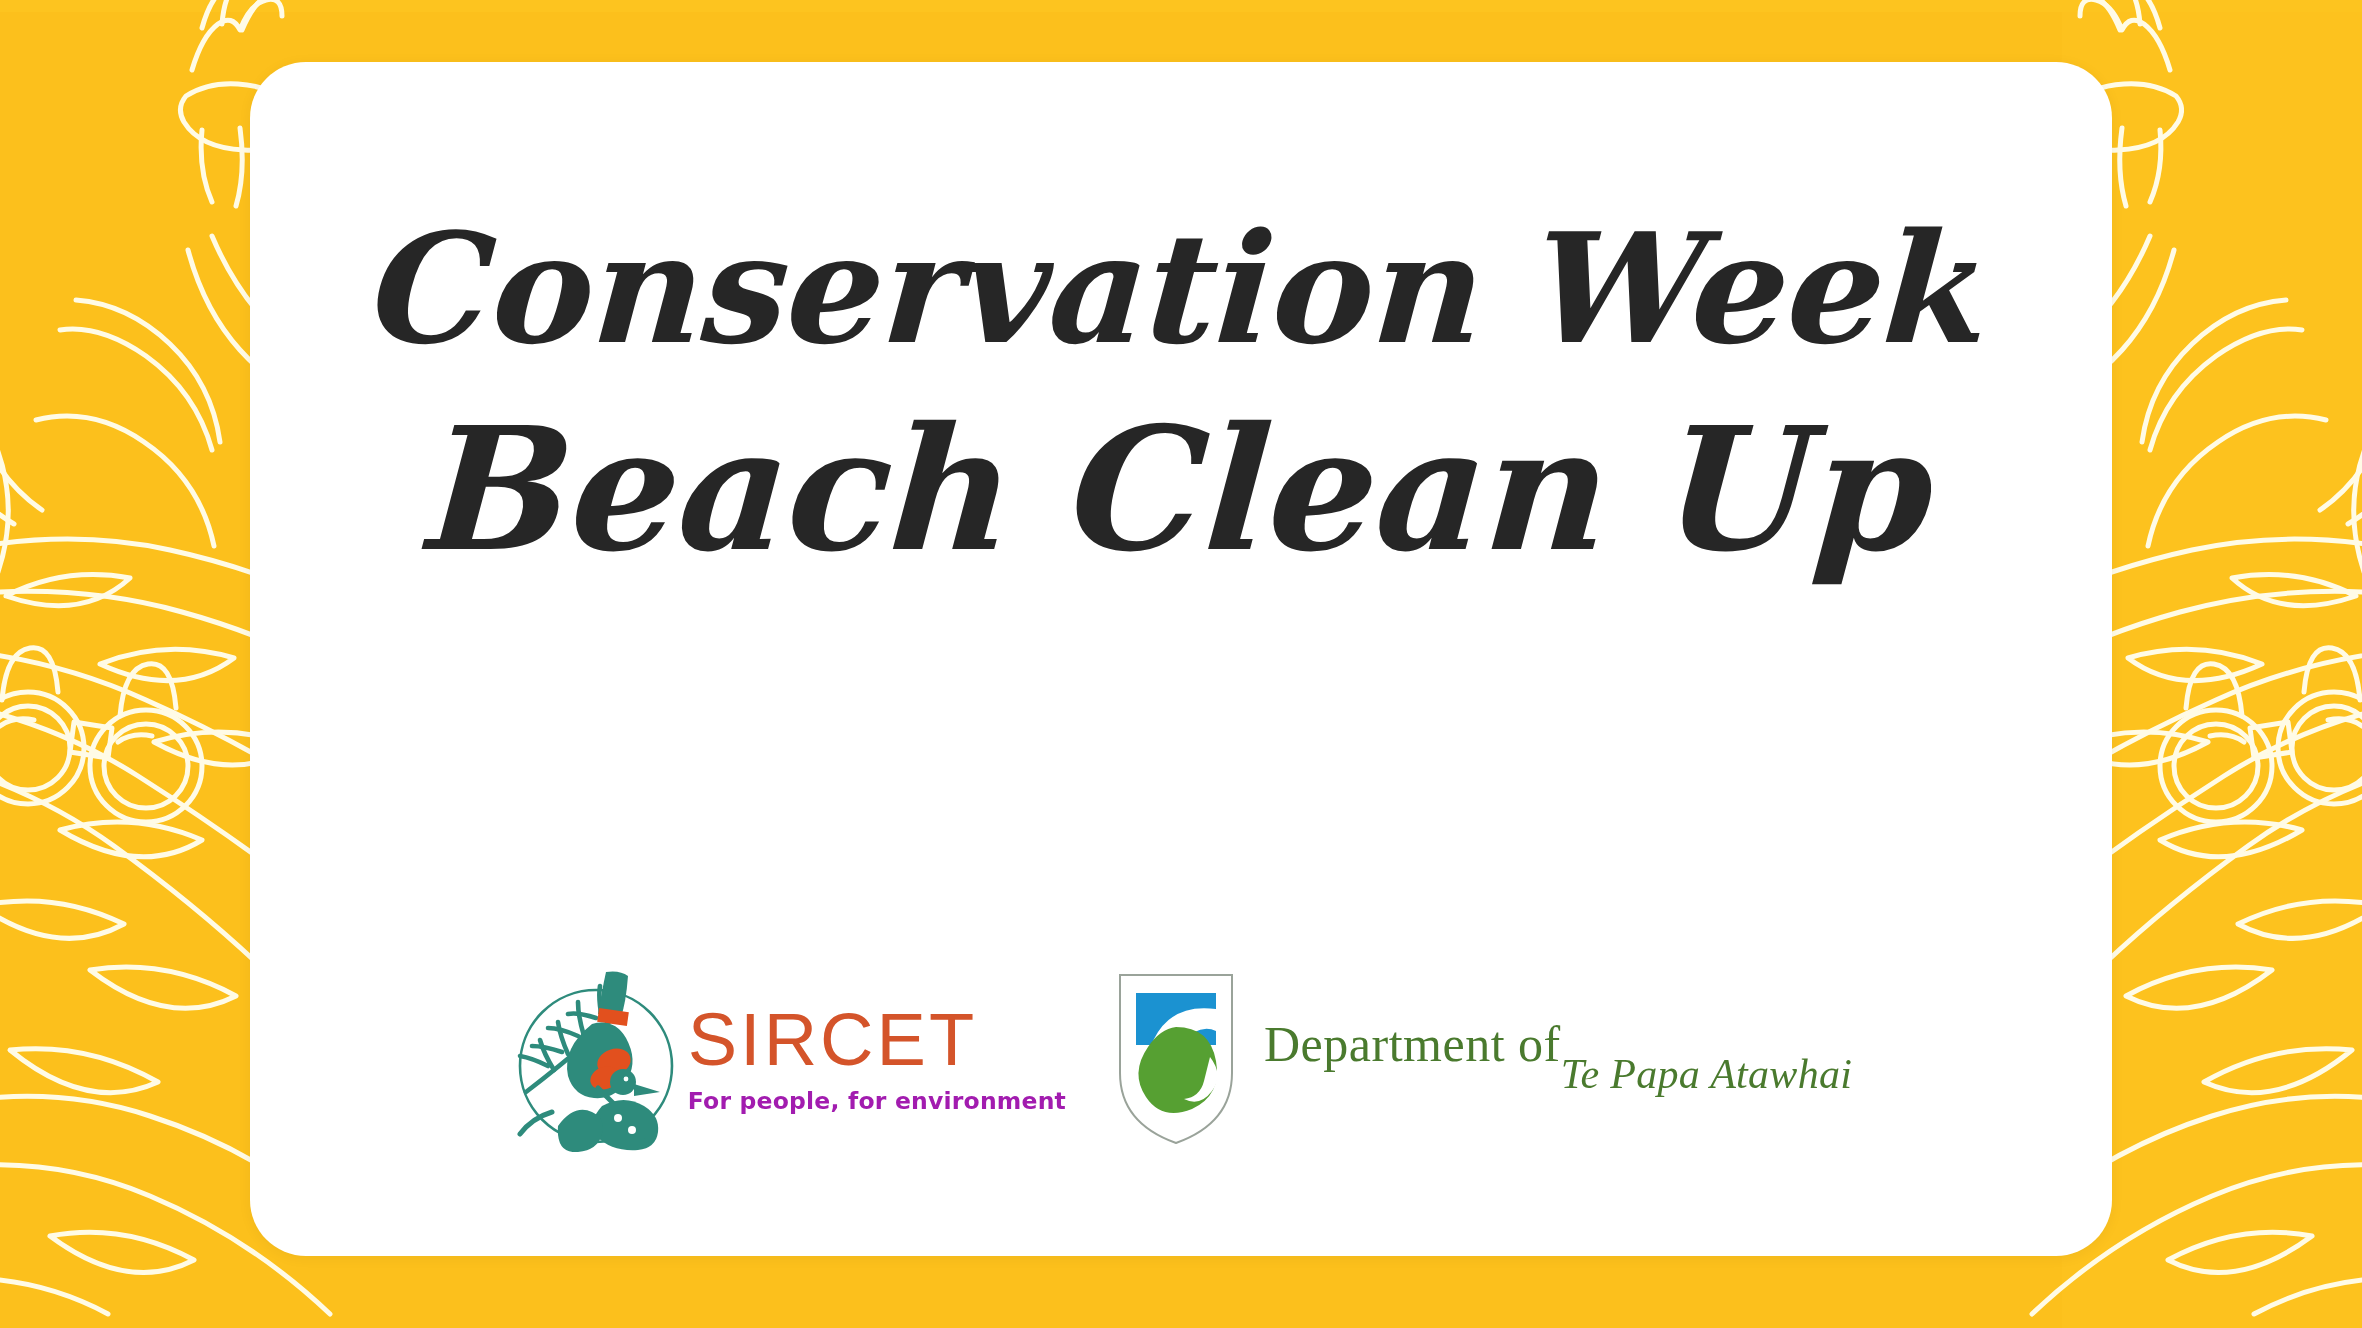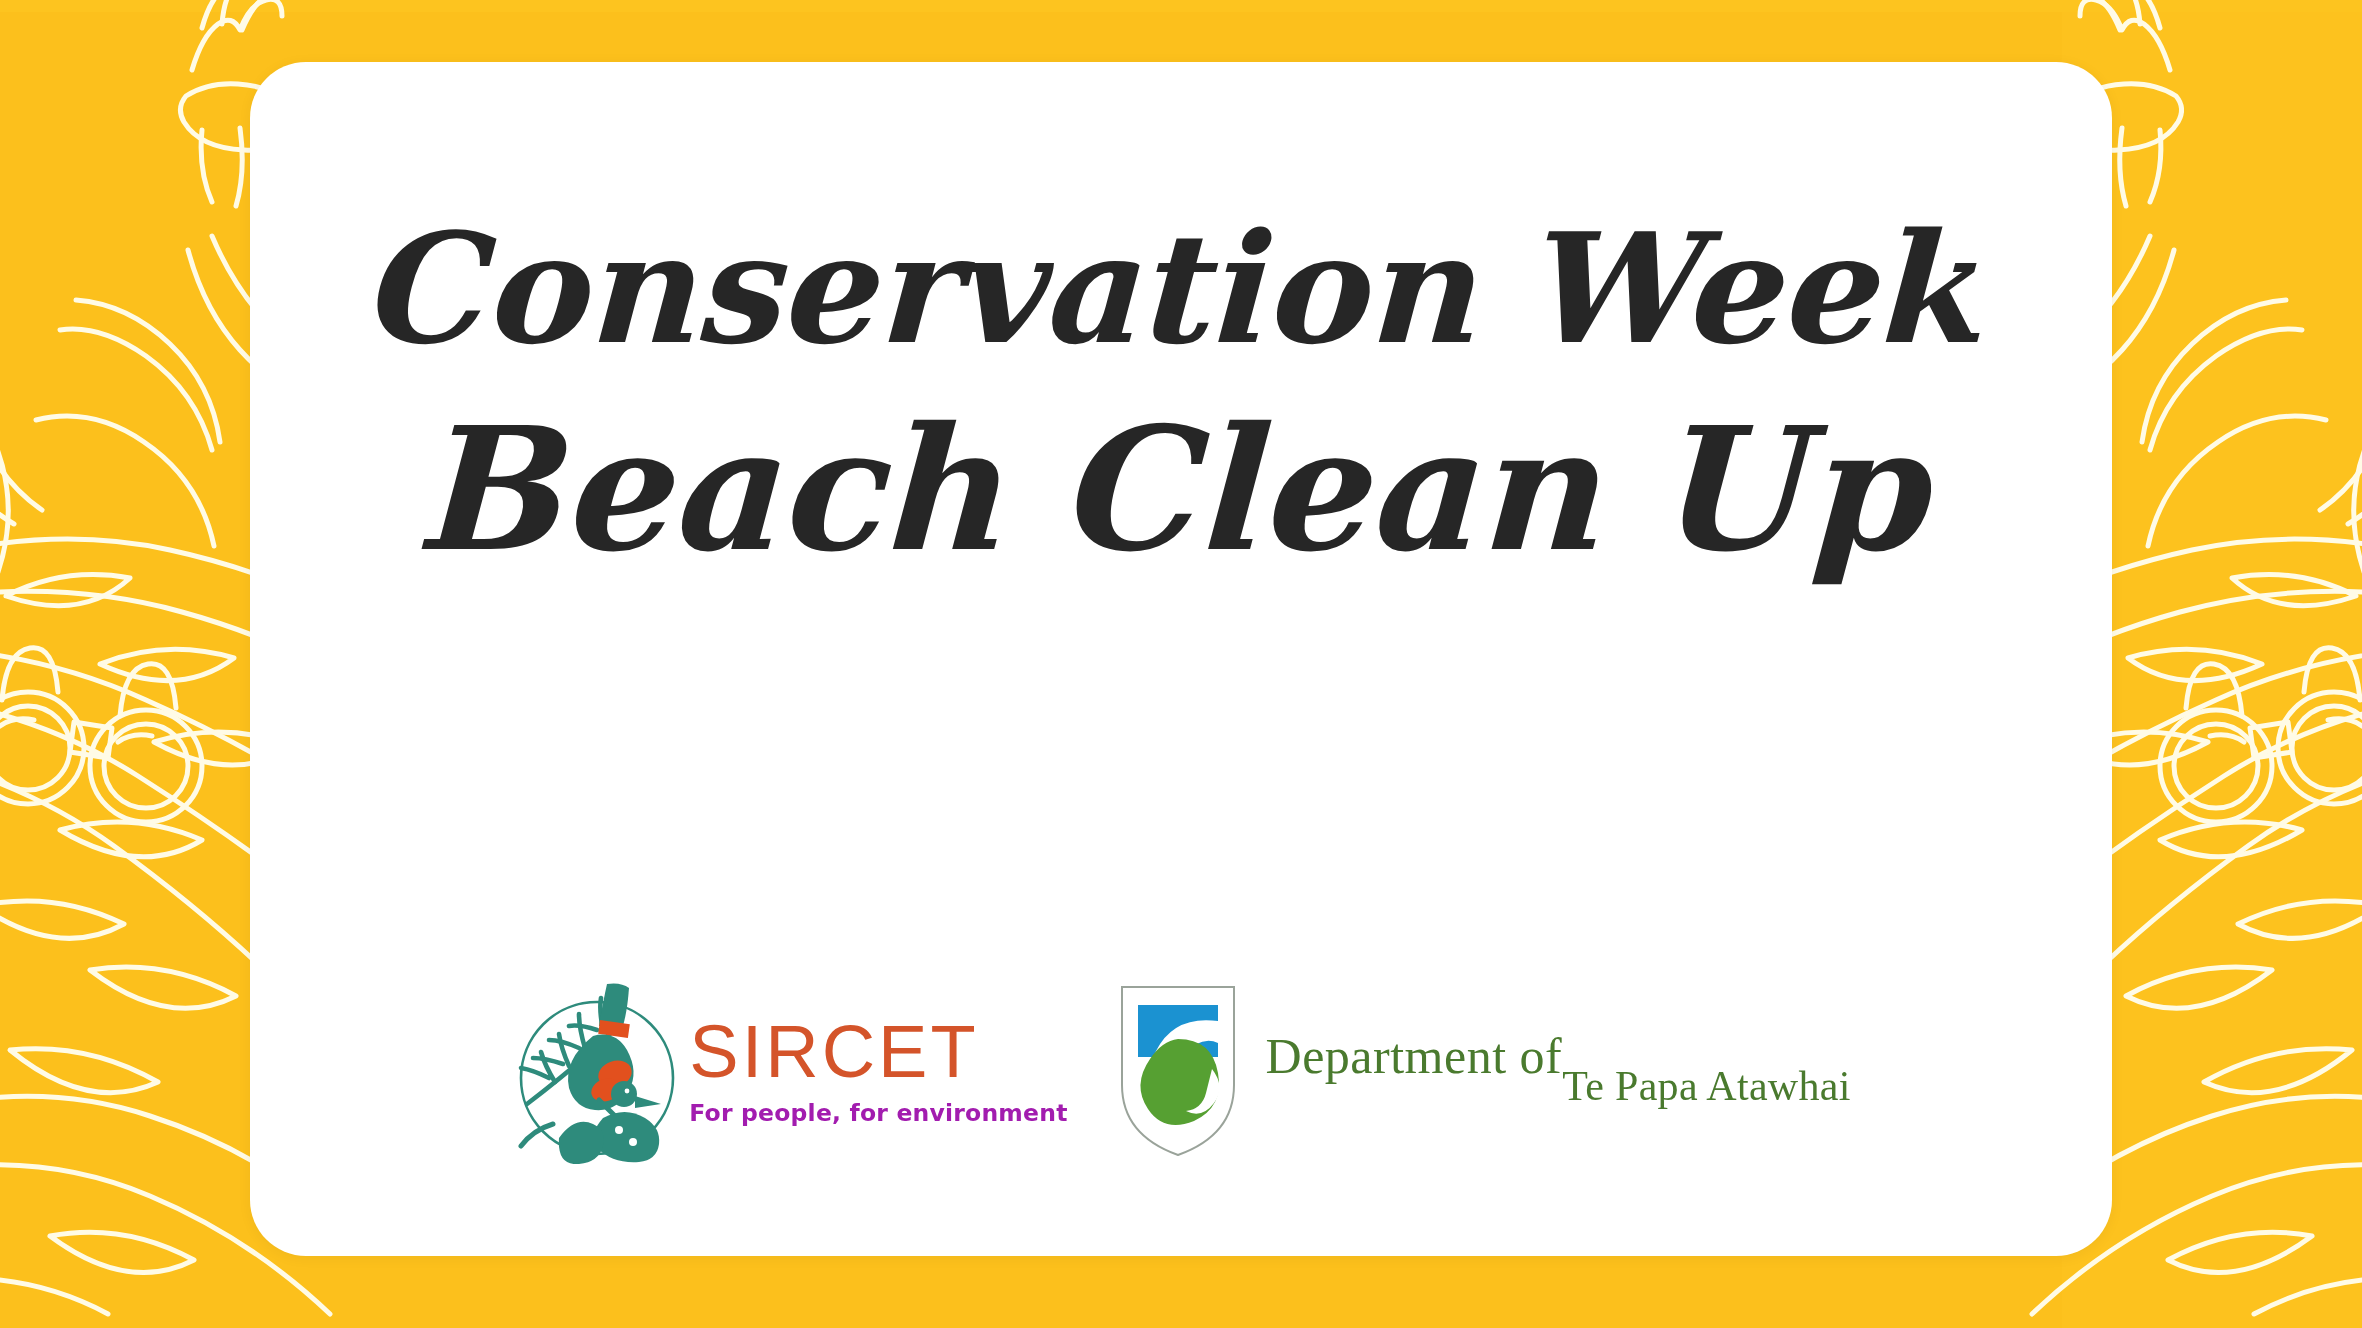--- a/index.html
+++ b/index.html
@@ -40,21 +40,21 @@
     display:block;
     font-size:152px;
     line-height:1.38;
     transform:skewX(-4deg);
     white-space:nowrap;
   }
   .hl-line.l2{font-size:170px;line-height:1.12;}
 
   
   #logos{
-    position:absolute;left:0;right:0;bottom:92px;
+    position:absolute;left:0;right:0;bottom:104px;
     display:flex;align-items:center;justify-content:center;gap:48px;
   }
   .logo-block{display:flex;align-items:center;}
 
   
   .sircet-mark{width:172px;height:186px;flex:none;}
   .sircet-text{margin-left:6px;display:flex;flex-direction:column;align-items:flex-start;}
   .sircet-word{
     font-size:74px;font-weight:400;letter-spacing:3px;
     color:#D4542A;line-height:1;
@@ -66,21 +66,21 @@
   }
 
   
   .doc-mark{width:124px;height:180px;flex:none;}
   .doc-text{margin-left:26px;display:flex;flex-direction:row;justify-content:center;}
   .doc-l1,.doc-l2{
     font-family:"Liberation Serif", serif;
     font-size:50px;color:#4A7A2E;line-height:1.06;letter-spacing:.5px;
   }
   .doc-l3{
-    font-family:"Liberation Serif", serif;
+    font-family:"Liberation Serif", serif;font-style:italic;
     font-size:42px;color:#4A7A2E;line-height:1.25;letter-spacing:.3px;margin-top:30px;
   }
 </style>
 </head>
 <body>
 
 <div id="poster">
 
   <div class="plainband band-r"></div>
   <div class="band-top"></div>

